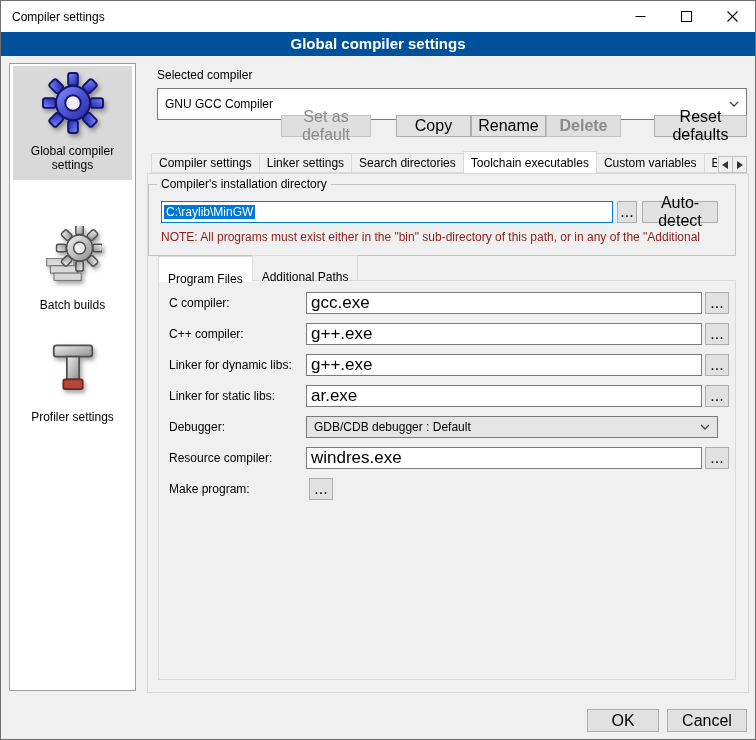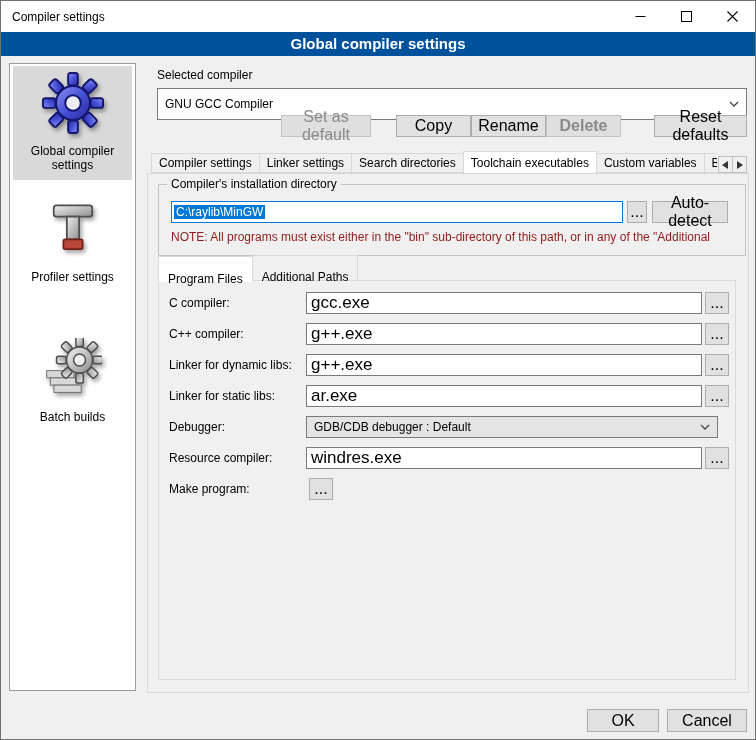--- a/index.html
+++ b/index.html
@@ -56,21 +56,21 @@
          margin-right:-1px; white-space:nowrap; }
   .tab.active { height:23px; line-height:22px; background:#ffffff; border-bottom:1px solid #ffffff; margin-bottom:-1px;
                 position:relative; z-index:3; }
   .tab-scroll { position:absolute; right:2px; top:93px; display:flex; }
   .scroll-btn { width:15px; height:17px; background:#f0f0f0; border:1px solid #c0c0c0; margin-left:-1px;
                 display:flex; align-items:center; justify-content:center; }
 
   
   .page { position:absolute; left:0; top:110px; width:602px; height:520px; background:#f0f0f0; border:1px solid #d9d9d9; }
 
-  .groupbox { position:absolute; left:10px; top:10px; width:588px; height:72px; border:1px solid #c3c3c3; }
+  .groupbox { position:absolute; left:0; top:10px; width:588px; height:72px; border:1px solid #c3c3c3; }
   .legend { position:absolute; top:-8px; left:8px; background:#f0f0f0; padding:0 4px; }
   .dir-row { position:absolute; left:12px; top:16px; right:10px; height:22px; display:flex; align-items:center; }
   .dir-textbox { width:452px; height:22px; background:#ffffff; border:1px solid #0078d7; display:flex; align-items:center;
                  padding:0 2px; overflow:hidden; white-space:nowrap; }
   .dir-textbox .sel { background:#0078d7; color:#ffffff; padding:0 2px; }
   .browse-sm { width:20px; height:22px; margin-left:4px; flex:none; }
   .b-autodetect { width:76px; height:22px; margin-left:5px; flex:none; }
   .note { position:absolute; left:12px; top:45px; width:570px; color:#8e1b1b; white-space:nowrap; overflow:hidden; }
 
   
@@ -146,37 +146,20 @@
             <rect x="27" y="1" width="10" height="13" rx="2.5" transform="rotate(180 32 32)"></rect>
             <rect x="27" y="1" width="10" height="13" rx="2.5" transform="rotate(225 32 32)"></rect>
             <rect x="27" y="1" width="10" height="13" rx="2.5" transform="rotate(270 32 32)"></rect>
             <rect x="27" y="1" width="10" height="13" rx="2.5" transform="rotate(315 32 32)"></rect>
             <circle cx="32" cy="32" r="17.5"></circle>
           </g>
           <circle cx="32" cy="32" r="8" fill="#ecedf6" stroke="#14166e" stroke-width="2"></circle>
         </svg>
       </div>
       <div class="side-label">Global compiler settings</div>
-    </div>
-
-    <div class="side-item profiler">
-      <div class="side-icon">
-        <svg width="56" height="56" viewBox="0 0 64 64">
-          <defs>
-            <linearGradient id="gTool" x1="0" y1="0" x2="1" y2="1">
-              <stop offset="0" stop-color="#efefef"></stop>
-                <stop offset="1" stop-color="#8f8f8f"></stop>
-            </linearGradient>
-          </defs>
-          <rect x="10" y="6" width="44" height="13" rx="3" fill="url(#gTool)" stroke="#4f4f4f" stroke-width="2"></rect>
-          <rect x="25" y="19" width="14" height="26" fill="url(#gTool)" stroke="#4f4f4f" stroke-width="2"></rect>
-          <rect x="21" y="45" width="22" height="11" rx="2" fill="#b8473a" stroke="#6e241c" stroke-width="2"></rect>
-        </svg>
-      </div>
-      <div class="side-label">Profiler settings</div>
     </div>
 
     <div class="side-item batch">
       <div class="side-icon">
         <svg width="58" height="58" viewBox="0 0 64 64">
           <defs>
             <linearGradient id="gGray" x1="0" y1="0" x2="1" y2="1">
               <stop offset="0" stop-color="#f5f5f5"></stop>
                 <stop offset="1" stop-color="#8c8c8c"></stop>
             </linearGradient>
@@ -197,20 +180,37 @@
               <rect x="27" y="1" width="10" height="13" rx="2.5" transform="rotate(270 32 32)"></rect>
               <rect x="27" y="1" width="10" height="13" rx="2.5" transform="rotate(315 32 32)"></rect>
               <circle cx="32" cy="32" r="17.5"></circle>
             </g>
             <circle cx="32" cy="32" r="8" fill="#f0f0f0" stroke="#4f4f4f" stroke-width="2"></circle>
           </g>
         </svg>
       </div>
       <div class="side-label">Batch builds</div>
     </div>
+
+    <div class="side-item profiler">
+      <div class="side-icon">
+        <svg width="56" height="56" viewBox="0 0 64 64">
+          <defs>
+            <linearGradient id="gTool" x1="0" y1="0" x2="1" y2="1">
+              <stop offset="0" stop-color="#efefef"></stop>
+                <stop offset="1" stop-color="#8f8f8f"></stop>
+            </linearGradient>
+          </defs>
+          <rect x="10" y="6" width="44" height="13" rx="3" fill="url(#gTool)" stroke="#4f4f4f" stroke-width="2"></rect>
+          <rect x="25" y="19" width="14" height="26" fill="url(#gTool)" stroke="#4f4f4f" stroke-width="2"></rect>
+          <rect x="21" y="45" width="22" height="11" rx="2" fill="#b8473a" stroke="#6e241c" stroke-width="2"></rect>
+        </svg>
+      </div>
+      <div class="side-label">Profiler settings</div>
+    </div>
   </div>
 
   <div class="main">
     <div class="sc-label">Selected compiler</div>
 
     <div class="combobox compiler-combo">
       <span>GNU GCC Compiler</span>
       <span class="chev">
         <svg width="10" height="6">
             <polyline points="1,1 5,5 9,1" fill="none" stroke="#444" stroke-width="1.3"></polyline>

